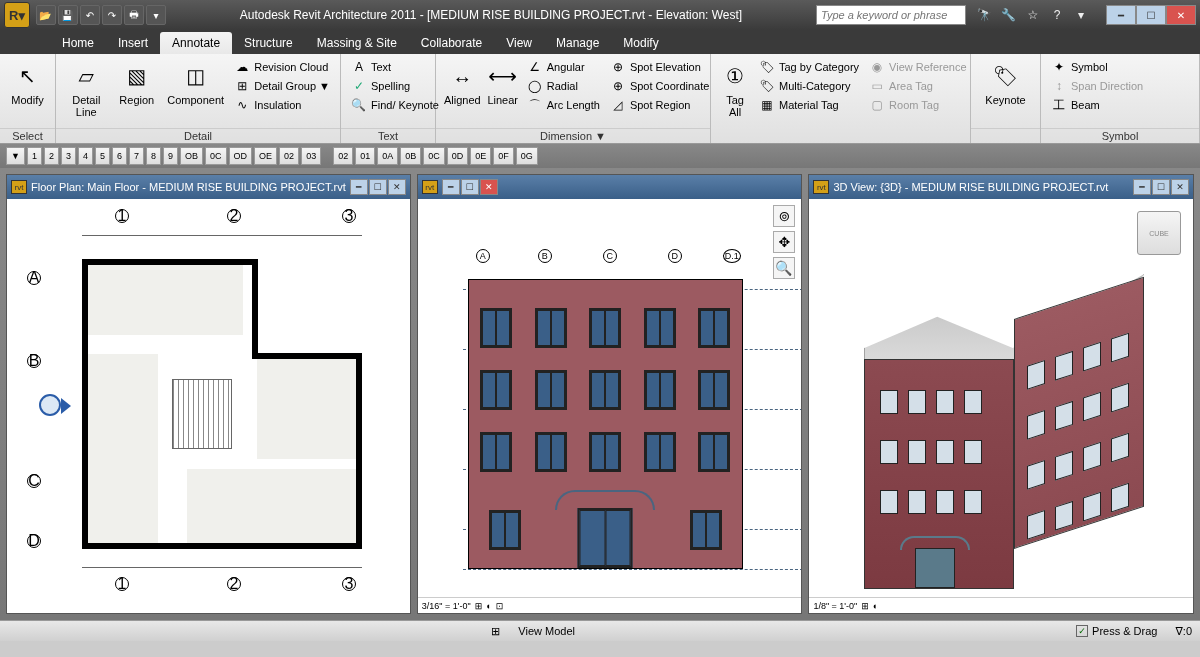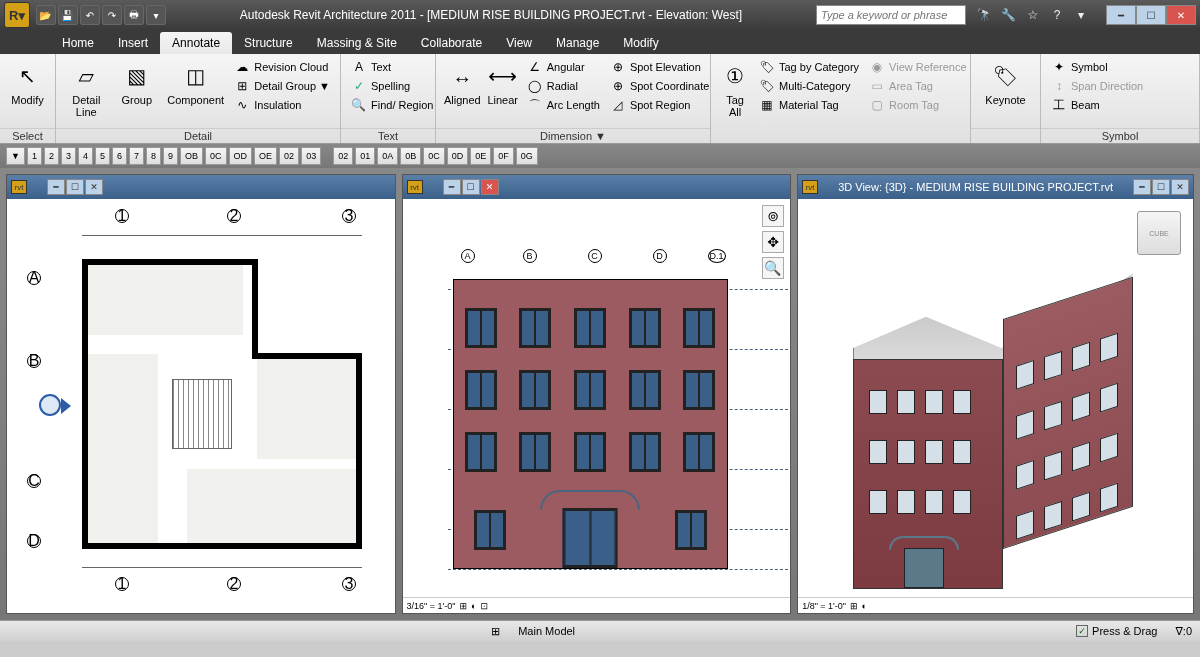--- a/index.html
+++ b/index.html
@@ -36,21 +36,21 @@
 .smbtn .sicon { width:16px; height:16px; display:flex; align-items:center; justify-content:center; font-size:12px; }
 
 
 .filter { height:24px; background:linear-gradient(#888,#777); display:flex; align-items:center; padding:0 6px; gap:2px; }
 .filter .fbtn { height:18px; padding:0 4px; background:linear-gradient(#f5f5f5,#ddd); border:1px solid #999; font-size:9px; display:flex; align-items:center; }
 .filter .sep { width:8px; }
 
 
 .viewarea { height:452px; background:linear-gradient(#888,#777); display:flex; padding:6px; gap:6px; }
 .vwin { flex:1; background:#fff; border:1px solid #555; display:flex; flex-direction:column; position:relative; }
-.vwin .vtitle { height:24px; background:linear-gradient(#5a7fa8,#3a5f88); display:flex; align-items:center; padding:0 4px; gap:20px; color:#fff; font-size:11px; }
+.vwin .vtitle { height:24px; background:linear-gradient(#5a7fa8,#3a5f88); display:flex; align-items:center; padding:0 4px; gap:4px; color:#fff; font-size:11px; }
 .vwin .vtitle .vico { width:16px; height:14px; background:#d4a017; border:1px solid #333; font-size:8px; display:flex; align-items:center; justify-content:center; color:#333; }
 .vwin .vtitle .vt { flex:1; overflow:hidden; white-space:nowrap; text-overflow:ellipsis; }
 .vwin .vtitle .vbtns { display:flex; gap:1px; }
 .vwin .vtitle .vbtns .vb { width:18px; height:16px; background:#bcd2e8; border:1px solid #888; font-size:9px; display:flex; align-items:center; justify-content:center; color:#333; }
 .vwin.active .vtitle .vbtns .vclose { background:#d9534f; color:#fff; }
 .vwin .canvas { flex:1; background:#fff; position:relative; overflow:hidden; }
 .vwin .vstat { height:16px; border-top:1px solid #ccc; display:flex; align-items:center; padding:0 4px; font-size:9px; gap:4px; }
 
 
 .fplan { position:absolute; left:20px; top:10px; right:10px; bottom:20px; }
@@ -144,21 +144,21 @@
 
   <div class="panel" style="width:285px">
     <div class="items">
       <div class="bigbtn">
         <div class="bicon">▱</div>
         <div class="btxt" style="white-space:pre">Detail
 Line</div>
       </div>
       <div class="bigbtn">
         <div class="bicon">▧</div>
-        <div class="btxt">Group</div>
+        <div class="btxt">Region</div>
       </div>
       <div class="bigbtn" style="width:70px">
         <div class="bicon">◫</div>
         <div class="btxt">Component</div>
       </div>
       <div class="stack">
         <div class="smbtn">
             <span class="sicon">☁</span>
             <span>Revision Cloud</span>
           </div>
@@ -181,21 +181,21 @@
         <div class="smbtn">
             <span class="sicon">A</span>
             <span>Text</span>
           </div>
         <div class="smbtn">
             <span class="sicon" style="color:#2a7">✓</span>
             <span>Spelling</span>
           </div>
         <div class="smbtn">
             <span class="sicon">🔍</span>
-            <span>Find/ Region</span>
+            <span>Find/ Keynote</span>
           </div>
       </div>
     </div>
     <div class="lbl">Text</div>
   </div>
 
   <div class="panel" style="width:275px">
     <div class="items">
       <div class="bigbtn">
         <div class="bicon">↔</div>
@@ -333,20 +333,21 @@
     <div class="fbtn">0E</div>
     <div class="fbtn">0F</div>
     <div class="fbtn">0G</div>
 </div>
 
 <div class="viewarea">
 
   <div class="vwin">
     <div class="vtitle">
       <div class="vico">rvt</div>
+      <div class="vt">Floor Plan: Main Floor - MEDIUM RISE BUILDING PROJECT.rvt</div>
       <div class="vbtns">
         <div class="vb">━</div>
         <div class="vb">☐</div>
         <div class="vb">✕</div>
       </div>
     </div>
     <div class="canvas">
       <div class="fplan">
 
         <div class="gbub" style="left:88px;top:0">1</div>
@@ -515,20 +516,20 @@
       <span>⊞</span>
       <span>◐</span>
     </div>
   </div>
 
 </div>
 
 <div class="status">
   <div class="sfill"></div>
   <span>⊞</span>
-  <span>Main Model</span>
+  <span>View Model</span>
   <div class="sfill"></div>
   <div class="chk">
     <div class="box">✓</div>
     <span>Press &amp; Drag</span>
   </div>
   <span>∇<span>:0</span></span>
 </div>
 
 </body></html>

